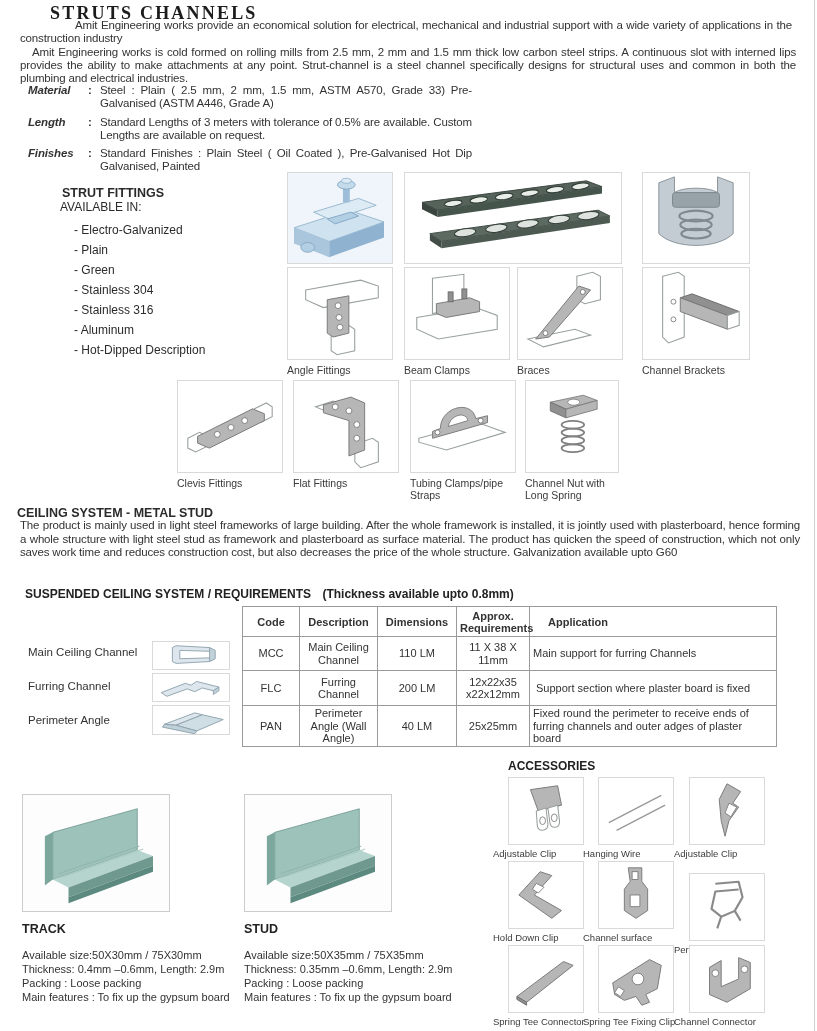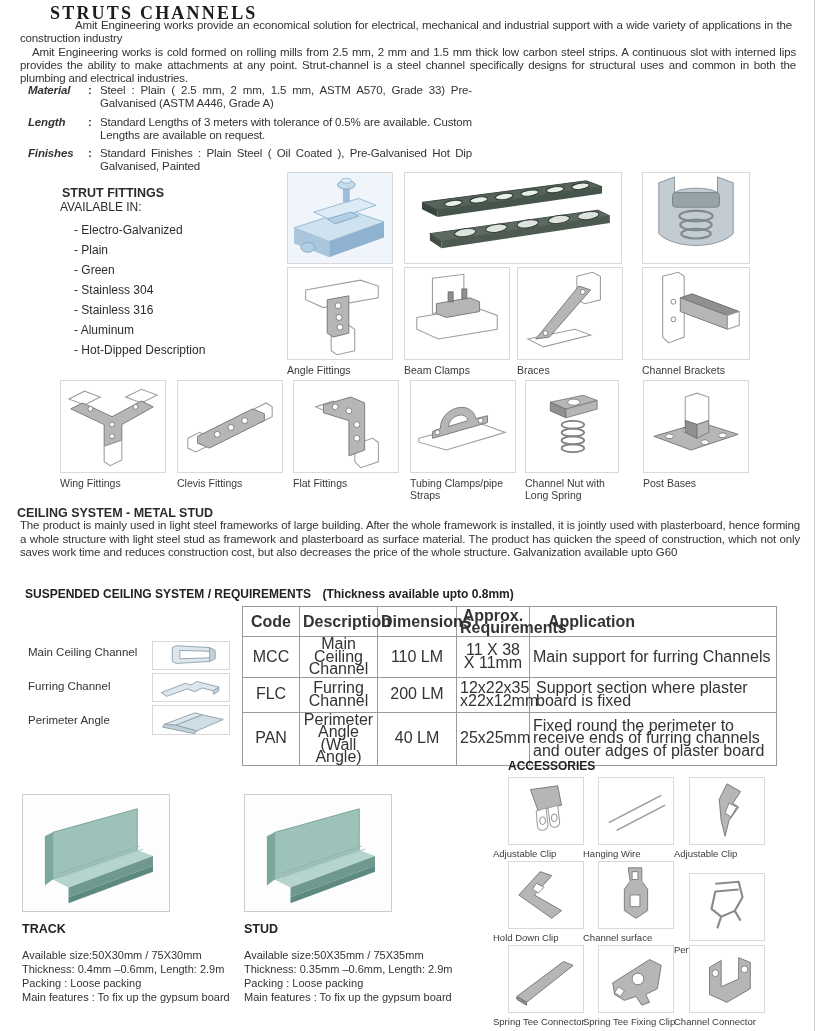--- a/index.html
+++ b/index.html
@@ -13,21 +13,21 @@
   .spec-label{font-weight:bold;width:60px;flex:none;font-style:italic;}
   .spec-colon{width:12px;flex:none;font-weight:bold;}
   .spec-value{width:372px;flex:none;text-align:justify;}
   .h-bold{font-weight:bold;font-size:12.5px;color:#2b2b2b;}
   .sub{font-size:12px;color:#2b2b2b;}
   .opt{font-size:12px;line-height:20px;color:#2b2b2b;margin-left:16px;}
   .cell{position:absolute;text-align:left;}
   .ibox{border:1px solid #d9d9d9;background:#fff;display:flex;align-items:center;justify-content:center;box-sizing:border-box;}
   .cap{margin-top:4px;font-size:10.5px;line-height:12px;color:#3a3a3a;}
   .acc-cap{margin-top:3px;font-size:9.5px;line-height:11px;color:#3a3a3a;white-space:nowrap;}
-  table.req{border-collapse:collapse;table-layout:fixed;font-size:16px;color:#333;}
+  table.req{border-collapse:collapse;table-layout:fixed;font-size:11px;color:#333;}
   table.req td,table.req th{border:1px solid #9a9a9a;padding:1px 3px;vertical-align:middle;}
   table.req th{font-weight:bold;text-align:center;line-height:12px;}
   td.c{text-align:center;line-height:12.5px;}
   td.l{text-align:left;padding-left:14px;line-height:12.5px;}
   .prof-label{font-size:11.5px;color:#333;}
   .ts-head{font-weight:bold;font-size:12.5px;color:#222;}
   .ts-line{font-size:11px;line-height:14px;white-space:nowrap;color:#333;}
   .edge{position:absolute;background:#cfcfcf;}
   
   svg .o{fill:#ffffff;stroke:#9aa0a0;stroke-width:1.1;}
@@ -173,35 +173,20 @@
         <path class="m2" d="M38,30 50,26 98,44 86,48 Z"></path>
         <path class="m" d="M38,30 86,48 86,62 38,44 Z"></path>
         <path class="o" d="M86,48 98,44 98,58 86,62 Z"></path>
         <circle class="h" cx="31" cy="34" r="2.5"></circle>
         <circle class="h" cx="31" cy="52" r="2.5"></circle>
       </svg>
     </div>
     <div class="cap">Channel Brackets</div>
   </div>
 
-  <div class="cell" style="left:60px;top:380px;width:106px;">
-    <div class="ibox" style="height:93px;">
-      <svg width="104" height="91" viewBox="0 0 106 92">
-        <path class="o" d="M8,18 24,10 40,16 24,24 Z"></path>
-        <path class="o" d="M66,16 82,8 98,14 82,22 Z"></path>
-        <path class="m" d="M22,22 52,36 82,20 94,26 62,44 62,60 44,66 44,44 10,28 Z"></path>
-        <path class="o" d="M44,66 62,60 62,80 50,86 44,82 Z"></path>
-        <circle class="h" cx="30" cy="28" r="2.5"></circle>
-        <circle class="h" cx="76" cy="26" r="2.5"></circle>
-        <circle class="h" cx="52" cy="44" r="2.5"></circle>
-        <circle class="h" cx="52" cy="56" r="2.5"></circle>
-      </svg>
-    </div>
-    <div class="cap">Wing Fittings</div>
-  </div>
   <div class="cell" style="left:177px;top:380px;width:106px;">
     <div class="ibox" style="height:93px;">
       <svg width="104" height="91" viewBox="0 0 106 92">
         <path class="o" d="M10,58 22,52 30,56 30,66 18,72 10,68 Z"></path>
         <path class="o" d="M78,28 90,22 96,26 96,36 84,42 78,38 Z"></path>
         <path class="m" d="M20,56 76,28 88,33 88,40 32,68 20,63 Z"></path>
         <circle class="h" cx="40" cy="54" r="3"></circle>
         <circle class="h" cx="54" cy="47" r="3"></circle>
         <circle class="h" cx="68" cy="40" r="3"></circle>
       </svg>
@@ -241,35 +226,20 @@
         <path class="m2" d="M28,18 46,26 46,36 28,28 Z"></path>
         <path class="m" d="M46,26 82,16 82,26 46,36 Z"></path>
         <ellipse class="h" cx="55" cy="18" rx="7" ry="3.5"></ellipse>
         <ellipse cx="54" cy="44" rx="13" ry="4.5" class="spring"></ellipse>
         <ellipse cx="54" cy="53" rx="13" ry="4.5" class="spring"></ellipse>
         <ellipse cx="54" cy="62" rx="13" ry="4.5" class="spring"></ellipse>
         <ellipse cx="54" cy="71" rx="13" ry="4.5" class="spring"></ellipse>
       </svg>
     </div>
     <div class="cap">Channel Nut with Long Spring</div>
-  </div>
-  <div class="cell" style="left:643px;top:380px;width:106px;">
-    <div class="ibox" style="height:93px;">
-      <svg width="104" height="91" viewBox="0 0 106 92">
-        <path class="m" d="M10,56 58,42 96,54 48,70 Z"></path>
-        <ellipse class="h" cx="26" cy="56" rx="4" ry="2.5"></ellipse>
-        <ellipse class="h" cx="44" cy="50" rx="4" ry="2.5"></ellipse>
-        <ellipse class="h" cx="62" cy="62" rx="4" ry="2.5"></ellipse>
-        <ellipse class="h" cx="80" cy="55" rx="4" ry="2.5"></ellipse>
-        <path class="o" d="M42,16 54,12 66,16 66,40 54,44 42,40 Z"></path>
-        <path class="m2" d="M42,40 54,44 54,58 42,52 Z"></path>
-        <path class="m" d="M54,44 66,40 66,52 54,58 Z"></path>
-      </svg>
-    </div>
-    <div class="cap">Post Bases</div>
   </div>
 
   <div class="abs h-bold" style="left:17px;top:506px;">CEILING SYSTEM - METAL STUD</div>
   <div class="abs body-txt" style="left:20px;top:519px;width:780px;line-height:13.5px;">The product is mainly used in light steel frameworks of large building. After the whole framework is installed, it is jointly used with plasterboard, hence forming a whole structure with light steel stud as framework and plasterboard as surface material. The product has quicken the speed of construction, which not only saves work time and reduces construction cost, but also decreases the price of the whole structure. Galvanization available upto G60</div>
 
   <div class="abs" style="left:25px;top:587px;font-size:12px;font-weight:bold;color:#222;">
     <span>SUSPENDED CEILING SYSTEM / REQUIREMENTS</span>
     <span style="margin-left:8px;">(Thickness available upto 0.8mm)</span>
   </div>
 

